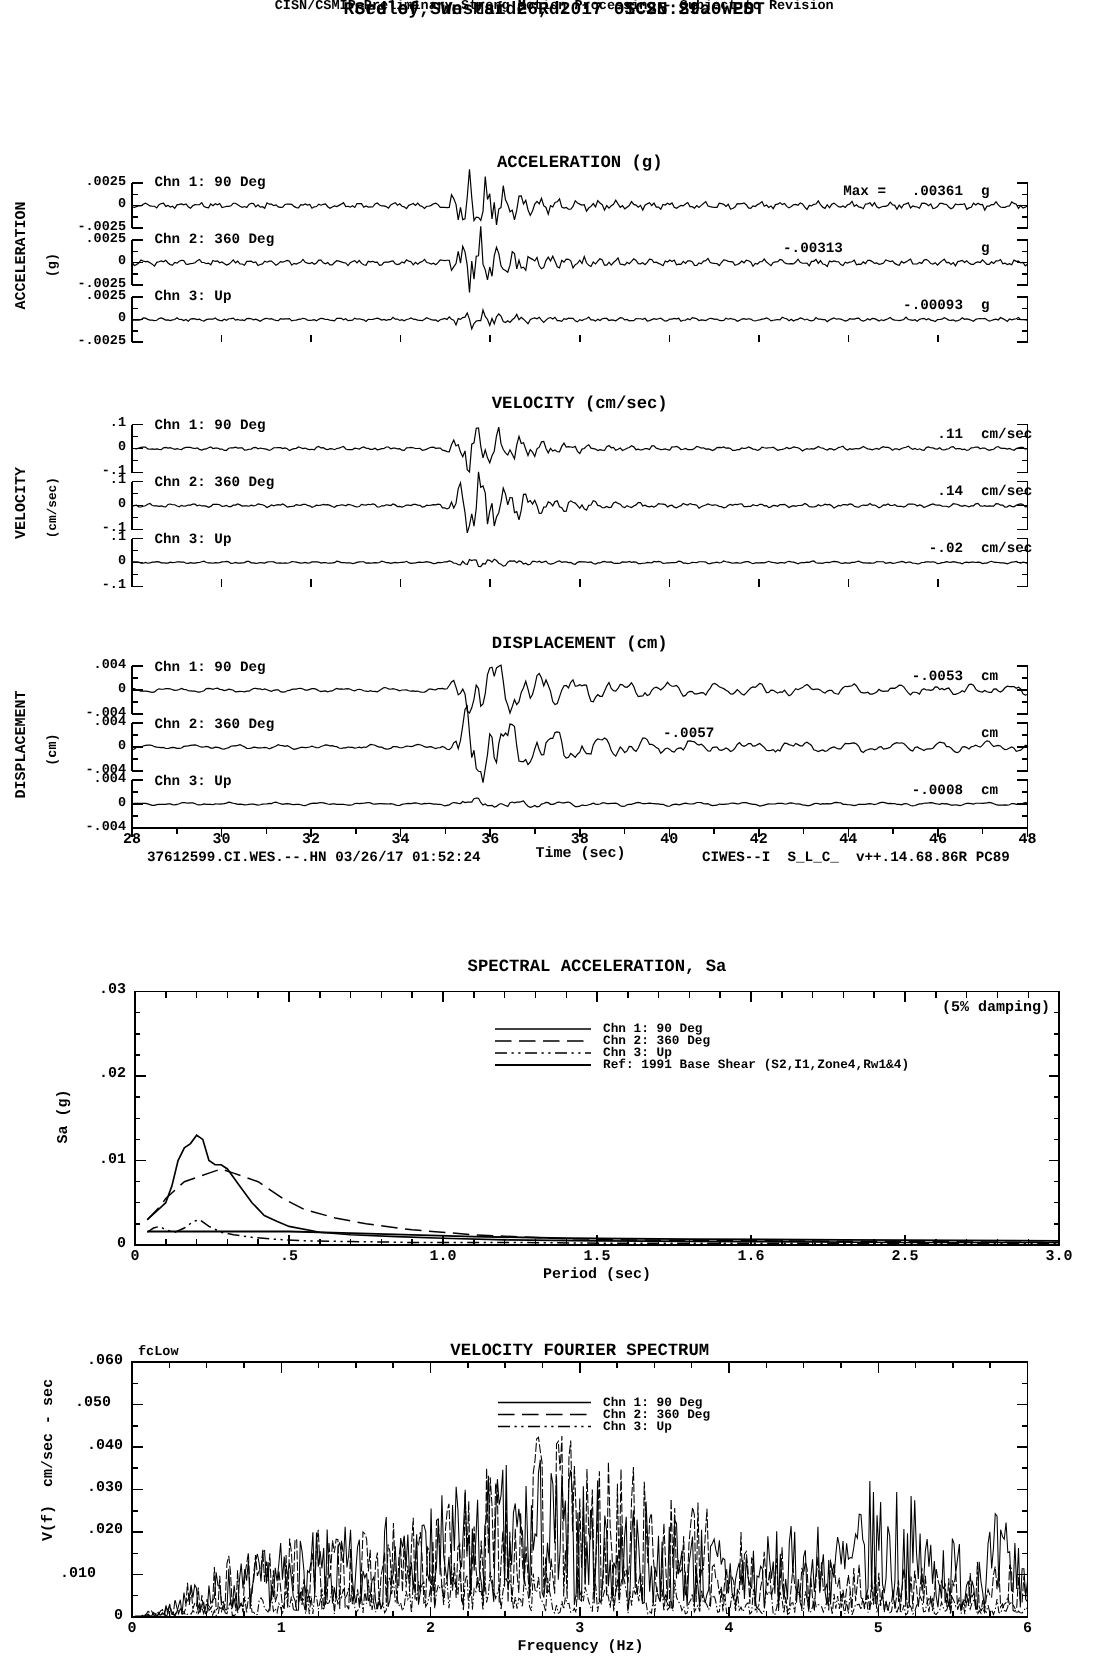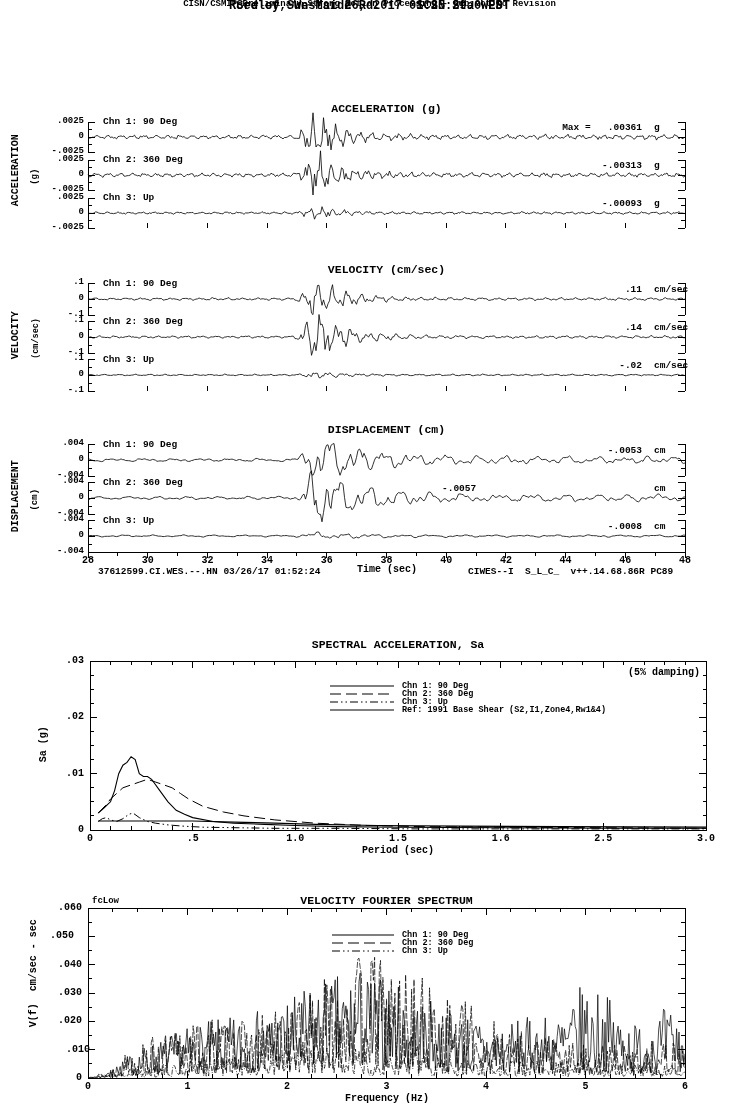--- a/index.html
+++ b/index.html
@@ -134,21 +134,21 @@
   <div class="t f85" style="left:402px;top:947px">Chn 3: Up</div>
   <div class="t f10 ctr" style="left:287px;top:1094px;width:200px">Frequency (Hz)</div>
   <div class="t f10 ctr rot" style="left:-66px;top:968px;width:200px">V(f)  cm/sec - sec</div>
 <div class="t f95" style="left:103px;top:117px">Chn 1: 90 Deg</div>
     <div class="t f95" style="left:442px;top:123px;width:200px;text-align:right">Max =   .00361</div>
     <div class="t f95" style="left:654px;top:123px">g</div>
     <div class="t f9" style="left:36px;top:117px;width:48px;text-align:right">.0025</div>
     <div class="t f9" style="left:36px;top:132px;width:48px;text-align:right">0</div>
     <div class="t f9" style="left:36px;top:147px;width:48px;text-align:right">-.0025</div>
     <div class="t f95" style="left:103px;top:155px">Chn 2: 360 Deg</div>
-    <div class="t f95" style="left:442px;top:161px;width:200px;text-align:right">-.00313</div>
+    <div class="t f95" style="left:442px;top:161px;width:200px;text-align:center">-.00313</div>
     <div class="t f95" style="left:654px;top:161px">g</div>
     <div class="t f9" style="left:36px;top:155px;width:48px;text-align:right">.0025</div>
     <div class="t f9" style="left:36px;top:170px;width:48px;text-align:right">0</div>
     <div class="t f9" style="left:36px;top:185px;width:48px;text-align:right">-.0025</div>
     <div class="t f95" style="left:103px;top:193px">Chn 3: Up</div>
     <div class="t f95" style="left:442px;top:199px;width:200px;text-align:right">-.00093</div>
     <div class="t f95" style="left:654px;top:199px">g</div>
     <div class="t f9" style="left:36px;top:193px;width:48px;text-align:right">.0025</div>
     <div class="t f9" style="left:36px;top:208px;width:48px;text-align:right">0</div>
     <div class="t f9" style="left:36px;top:223px;width:48px;text-align:right">-.0025</div>
@@ -211,19 +211,19 @@
     <div class="t f10" style="left:48px;top:712.3333333333334px;width:36px;text-align:right">.02</div>
     <div class="t f10" style="left:48px;top:656px;width:36px;text-align:right">.03</div>
     <div class="t f10" style="left:73px;top:1082px;width:30px;text-align:center">0</div>
     <div class="t f10" style="left:172.5px;top:1082px;width:30px;text-align:center">1</div>
     <div class="t f10" style="left:272px;top:1082px;width:30px;text-align:center">2</div>
     <div class="t f10" style="left:371.5px;top:1082px;width:30px;text-align:center">3</div>
     <div class="t f10" style="left:471px;top:1082px;width:30px;text-align:center">4</div>
     <div class="t f10" style="left:570.5px;top:1082px;width:30px;text-align:center">5</div>
     <div class="t f10" style="left:670px;top:1082px;width:30px;text-align:center">6</div>
     <div class="t f10" style="left:42px;top:1073px;width:40px;text-align:right">0</div>
-    <div class="t f10" style="left:50px;top:1044.6666666666667px;width:40px;text-align:right">.010</div>
+    <div class="t f10" style="left:40px;top:1044.6666666666667px;width:40px;">.010</div>
     <div class="t f10" style="left:42px;top:1016.3333333333334px;width:40px;text-align:right">.020</div>
     <div class="t f10" style="left:42px;top:988px;width:40px;text-align:right">.030</div>
     <div class="t f10" style="left:42px;top:959.6666666666666px;width:40px;text-align:right">.040</div>
     <div class="t f10" style="left:42px;top:931.3333333333333px;width:40px;text-align:center">.050</div>
     <div class="t f10" style="left:42px;top:903px;width:40px;text-align:right">.060</div>
   </div>
 
 </body></html>

